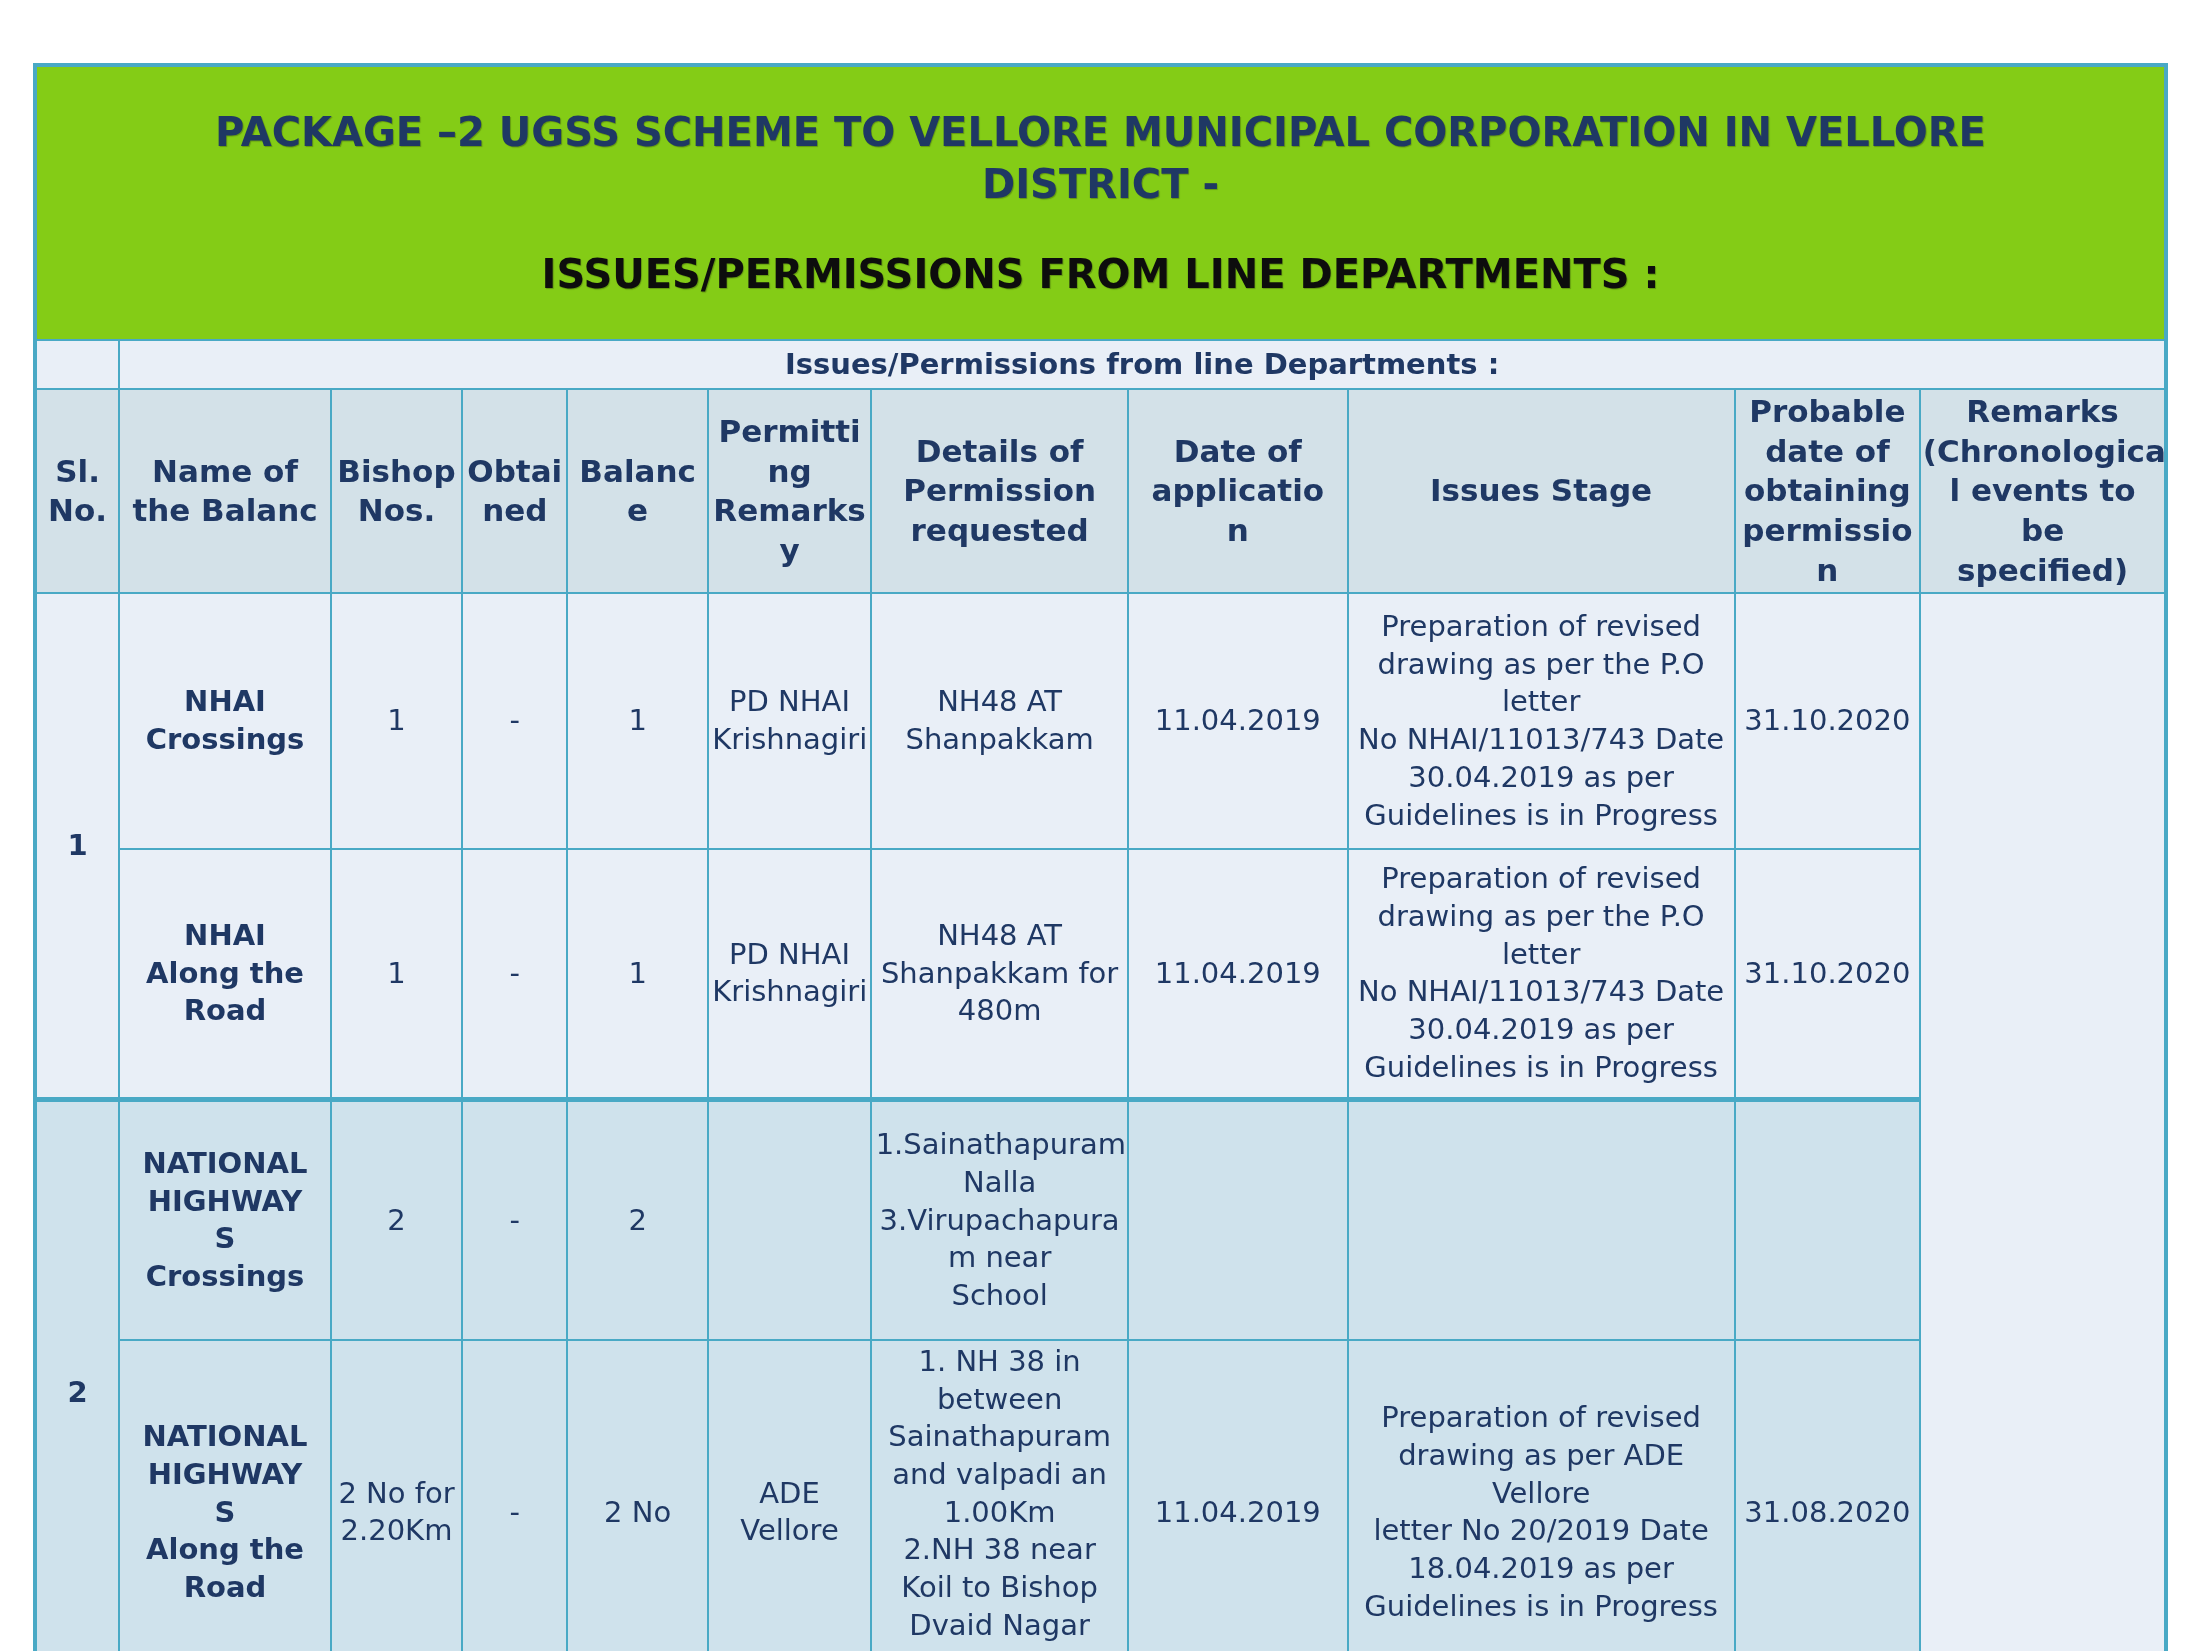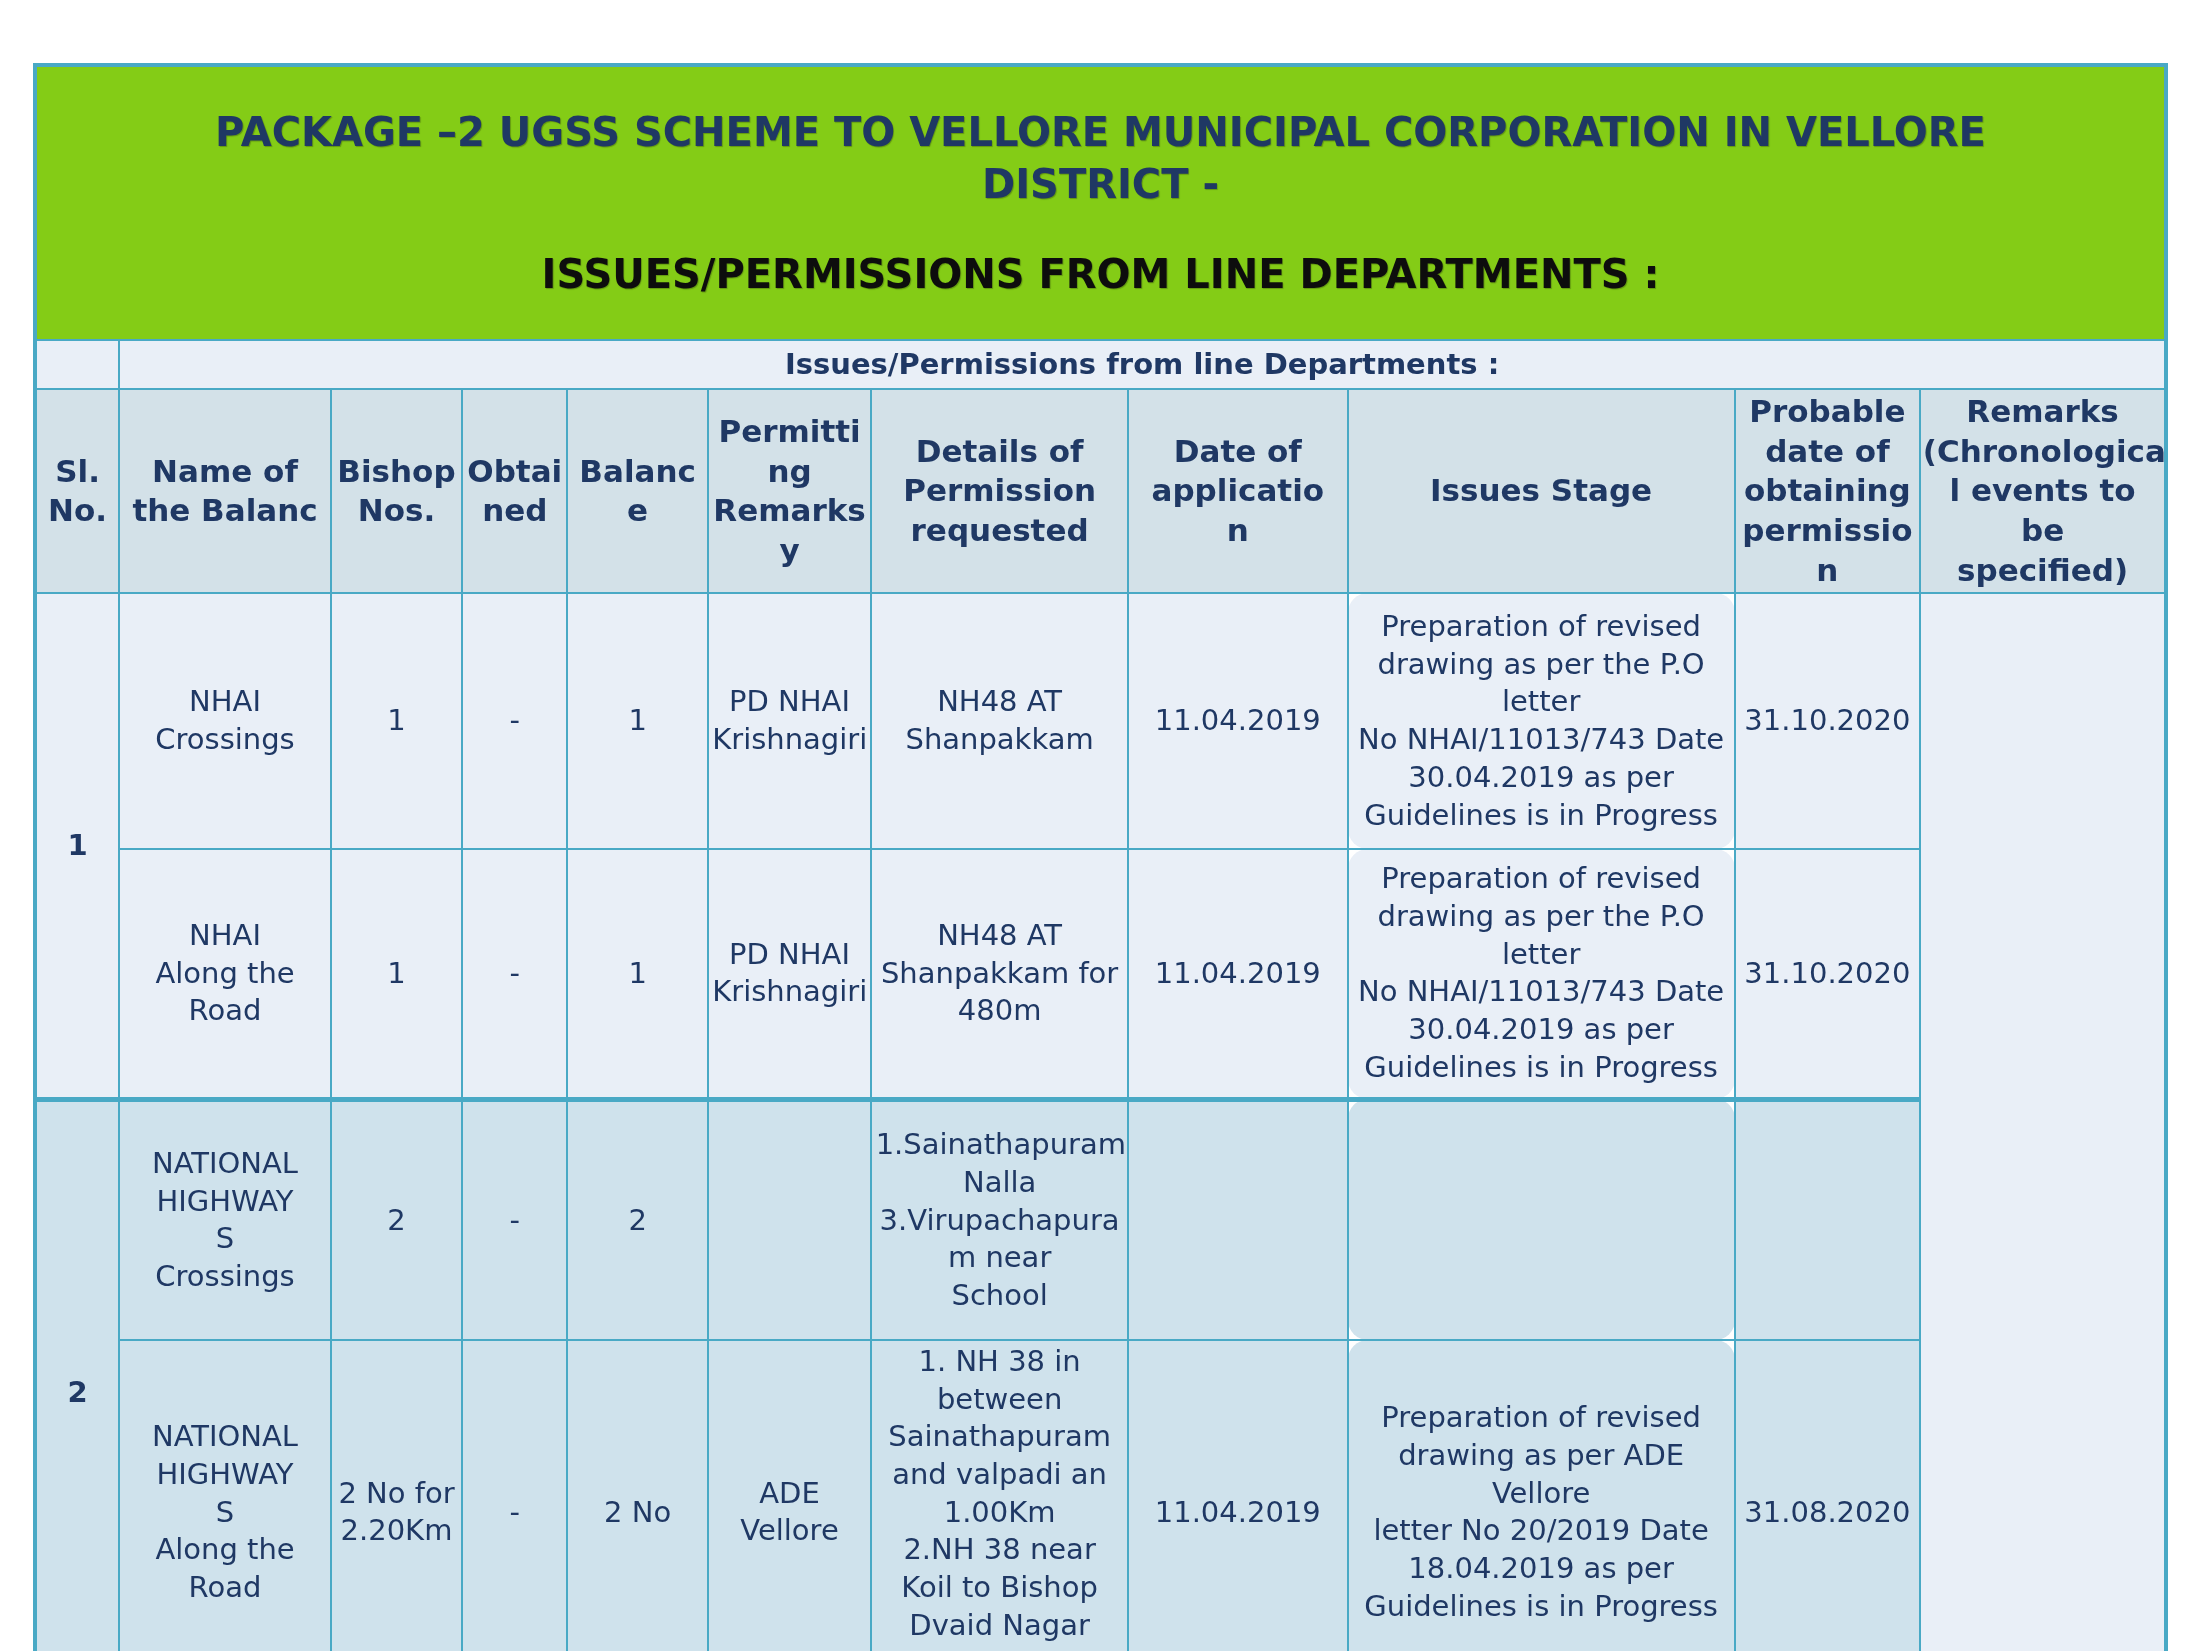--- a/index.html
+++ b/index.html
@@ -60,27 +60,27 @@
   tr.r1a { height:256px; }
   tr.r1b { height:250px; }
   tr.r2a { height:241px; }
   tr.r2b { height:327px; }
   tr.g1 td { background:#e9eff7; }
   tr.g2 td { background:#cfe2ec; }
   tr.group-sep td { border-top-width:5.2px; }
 
   td.slno  { font-weight:bold; font-size:31px; }
   td.agency{
-    font-weight:normal; text-align:left; padding-left:10.3px;
+    font-weight:bold; text-align:left; padding-left:10.3px;
     font-size:29px; line-height:1.3;
   }
   td.details { font-size:29px; line-height:1.17; padding:1.7px 1.7px; }
   td.details-left { text-align:left; padding-left:6.9px; }
   td.stage {
-    text-align:left; font-size:27px; line-height:1.45; padding-left:6.9px; padding-right:1.7px;border-radius:20px;
+    text-align:left; font-size:27px; line-height:1.45; padding-left:6.9px; padding-right:1.7px;
   }
   td.remarks-cell { background:#e9eff7; }
 </style>
 </head>
 <body>
 
 <div class="page">
   <table class="doc">
     <colgroup>
       <col style="width:84px">

